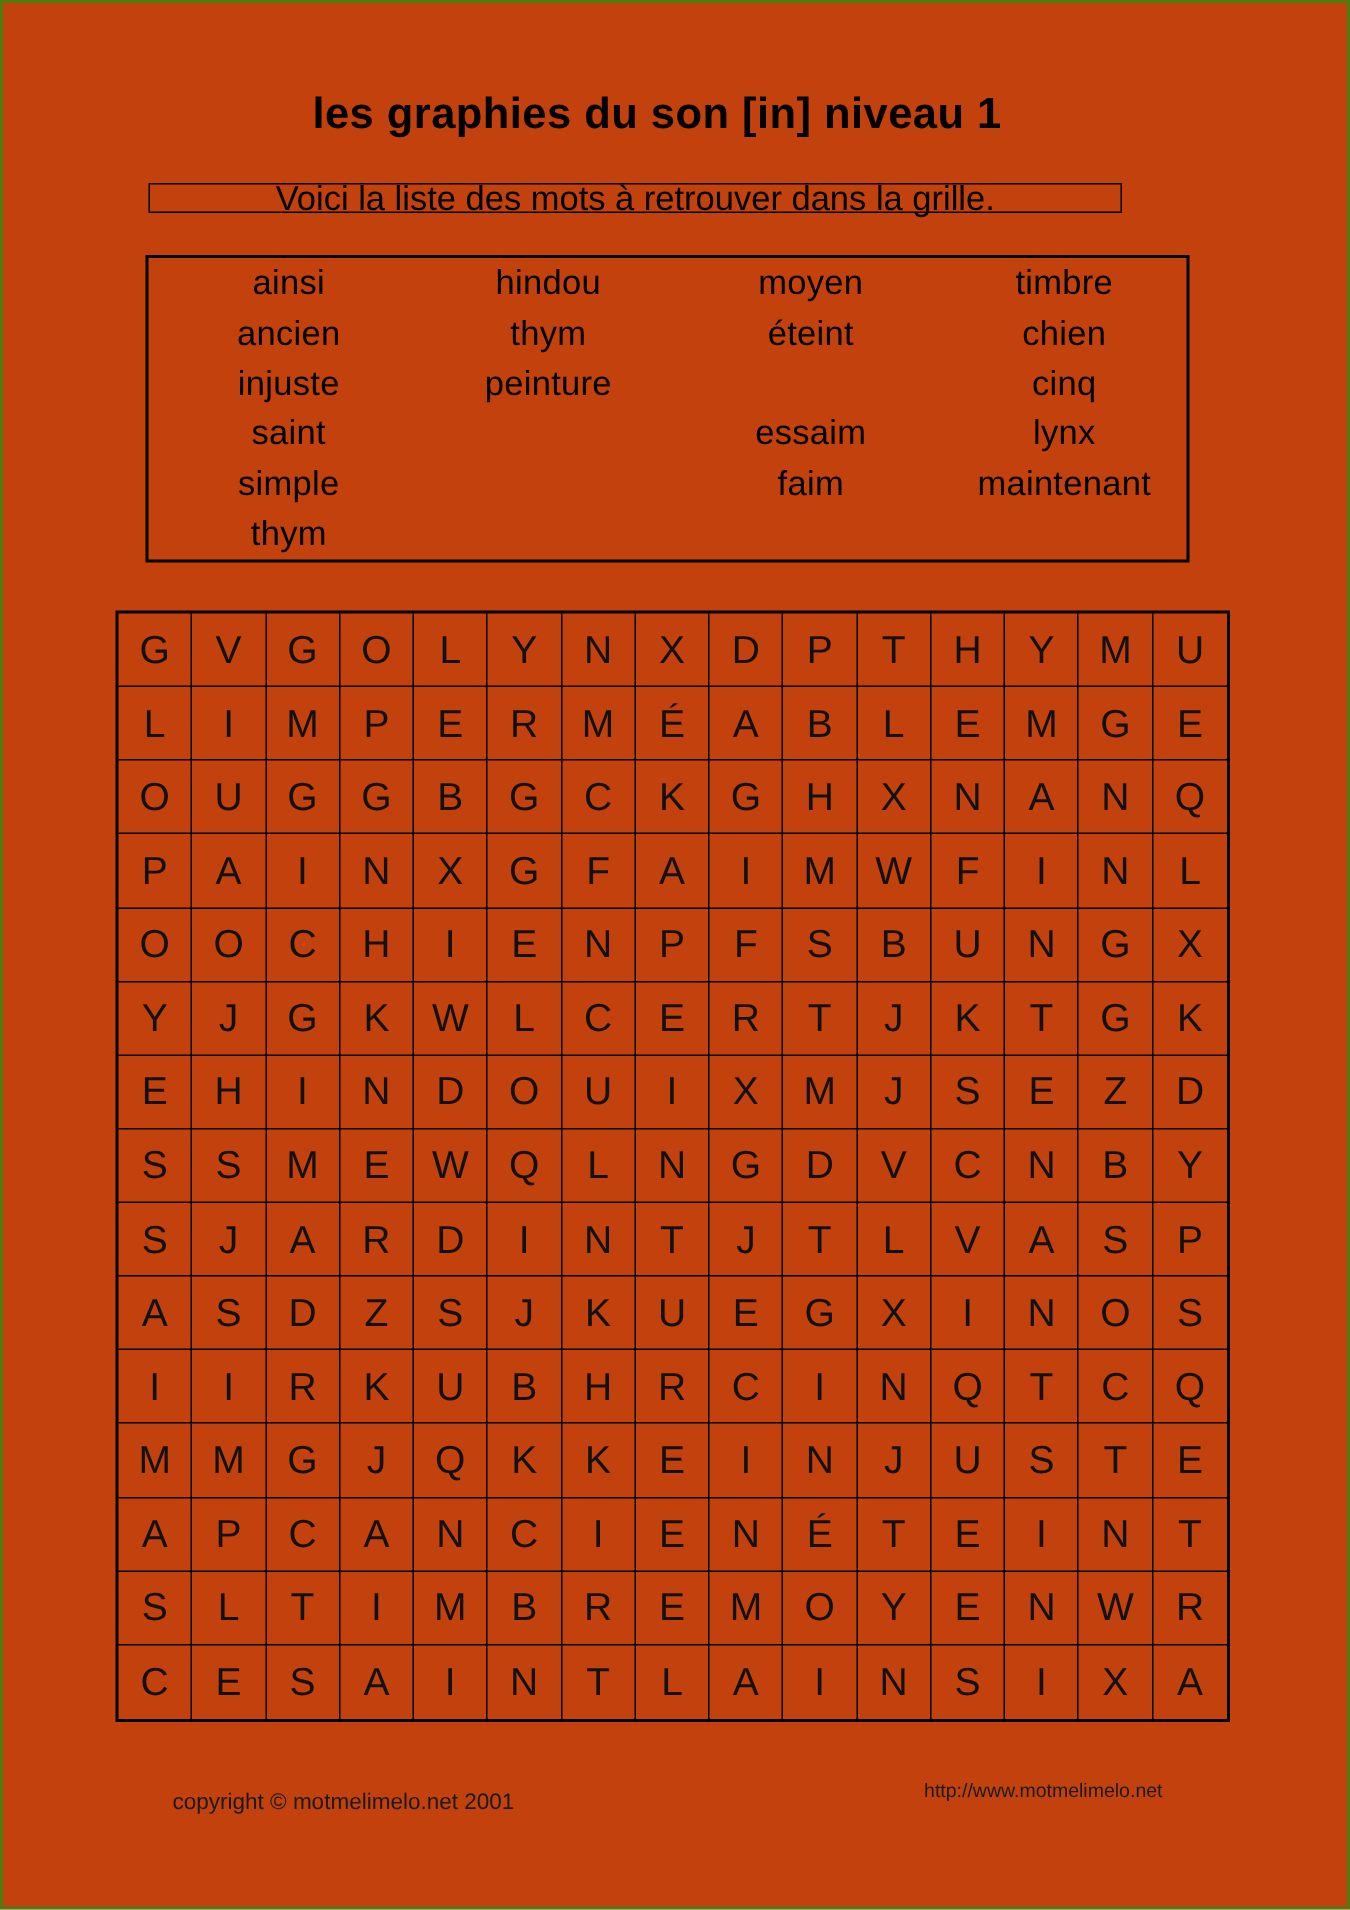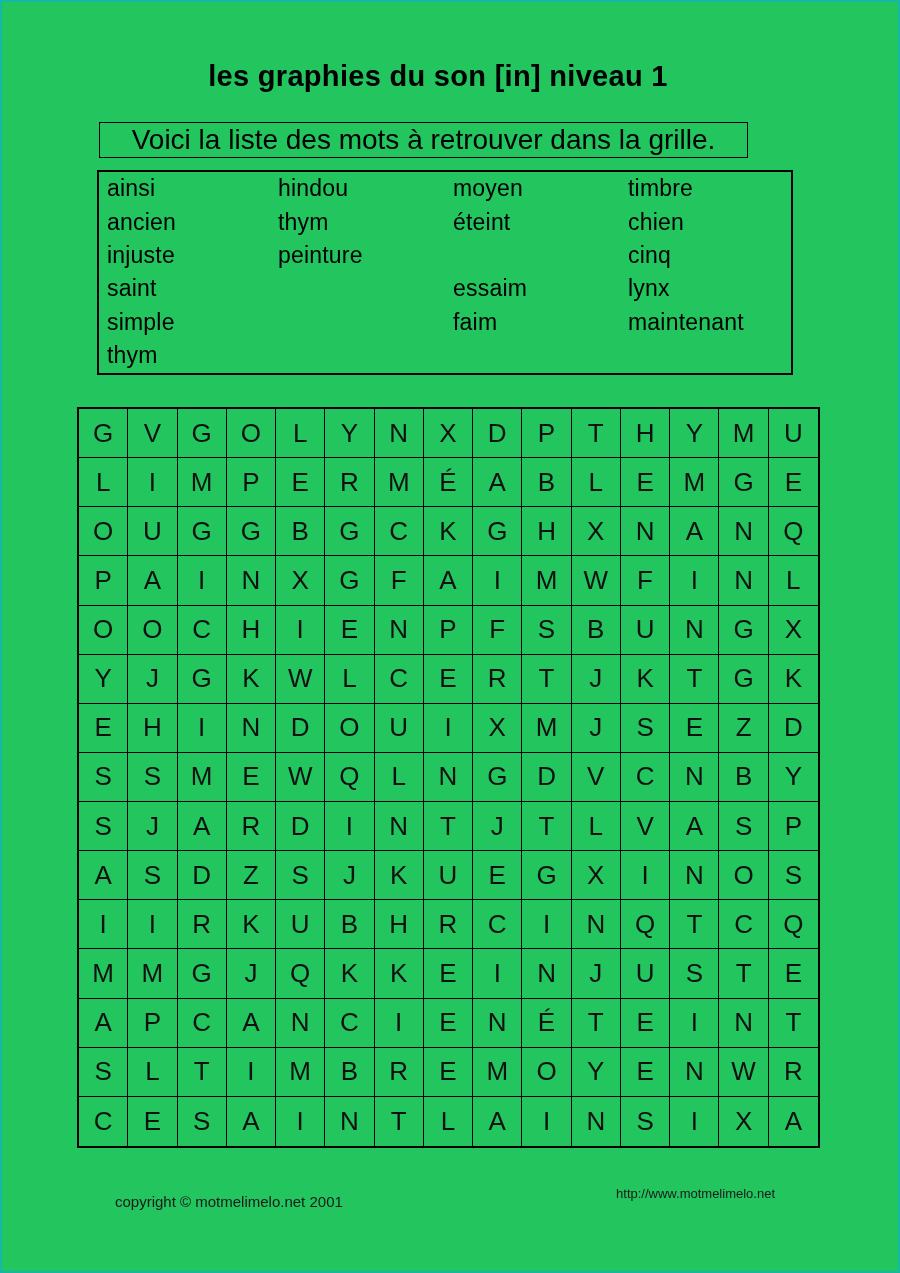--- a/index.html
+++ b/index.html
@@ -1,66 +1,66 @@
 <!DOCTYPE html>
 <html><head>
 <meta charset="utf-8">
 <style>
   html, body { margin: 0; padding: 0; background: #fff; }
   .page {
     position: relative;
     width: 900px;
     height: 1273px;
     box-sizing: border-box;
-    background: #22c55e;
-    border: 2px solid #14b8a6;
+    background: #c2410c;
+    border: 2px solid #4d7c0f;
     font-family: "Liberation Sans", sans-serif;
     color: #000000;
     overflow: hidden;
   }
   .title {
     position: absolute;
     top: 58px;
     left: 0;
     width: 872px;
     text-align: center;
     font-size: 29px;
     font-weight: bold;
     letter-spacing: 0.3px;
   }
   .subtitle-box {
     position: absolute;
     left: 97px;
     top: 120px;
     width: 649px;
-    height: 36px;
+    height: 20px;
     box-sizing: border-box;
     border: 1px solid #000000;
     display: flex;
     align-items: center;
     justify-content: center;
-    font-size: 28px;
+    font-size: 23px;
   }
   .wordlist-box {
     position: absolute;
     left: 95px;
     top: 168px;
     width: 696px;
     height: 205px;
     box-sizing: border-box;
     border: 2px solid #000000;
     display: grid;
     grid-template-columns: 171px 175px 175px 1fr;
     grid-auto-rows: 33.4px;
     align-items: center;
     padding-left: 8px;
     font-size: 23px;
     letter-spacing: 0.2px;
   }
-  .wordlist-item { white-space: nowrap; }
+  .wordlist-item { white-space: nowrap; text-align: center; }
   .grid-box {
     position: absolute;
     left: 75px;
     top: 405px;
     width: 743px;
     height: 741px;
     box-sizing: border-box;
     border: 2px solid #000000;
     display: grid;
     grid-template-columns: repeat(15, 1fr);

